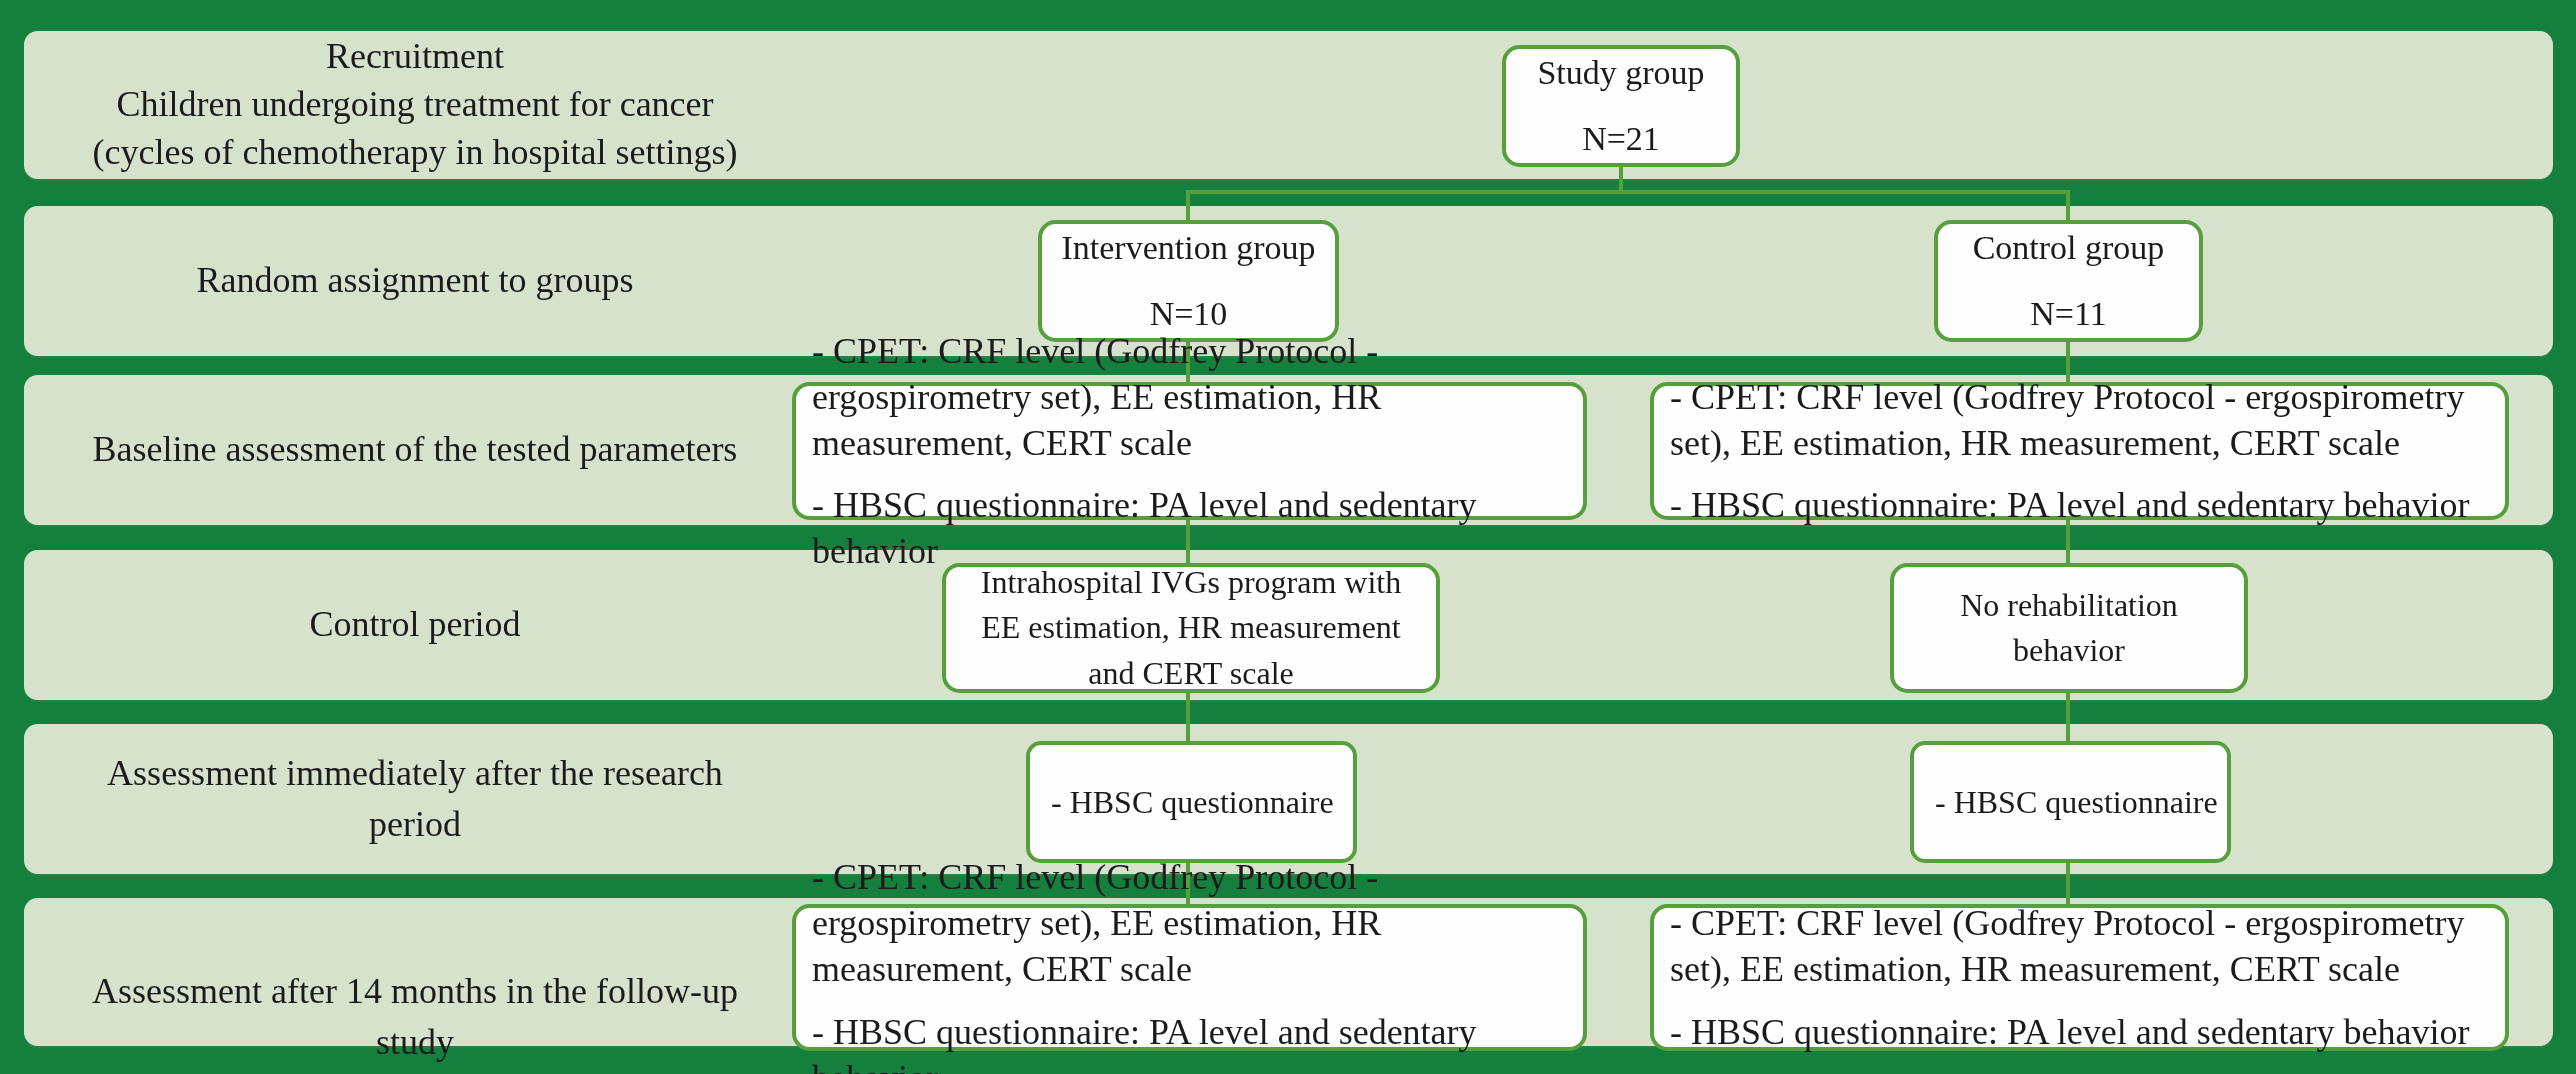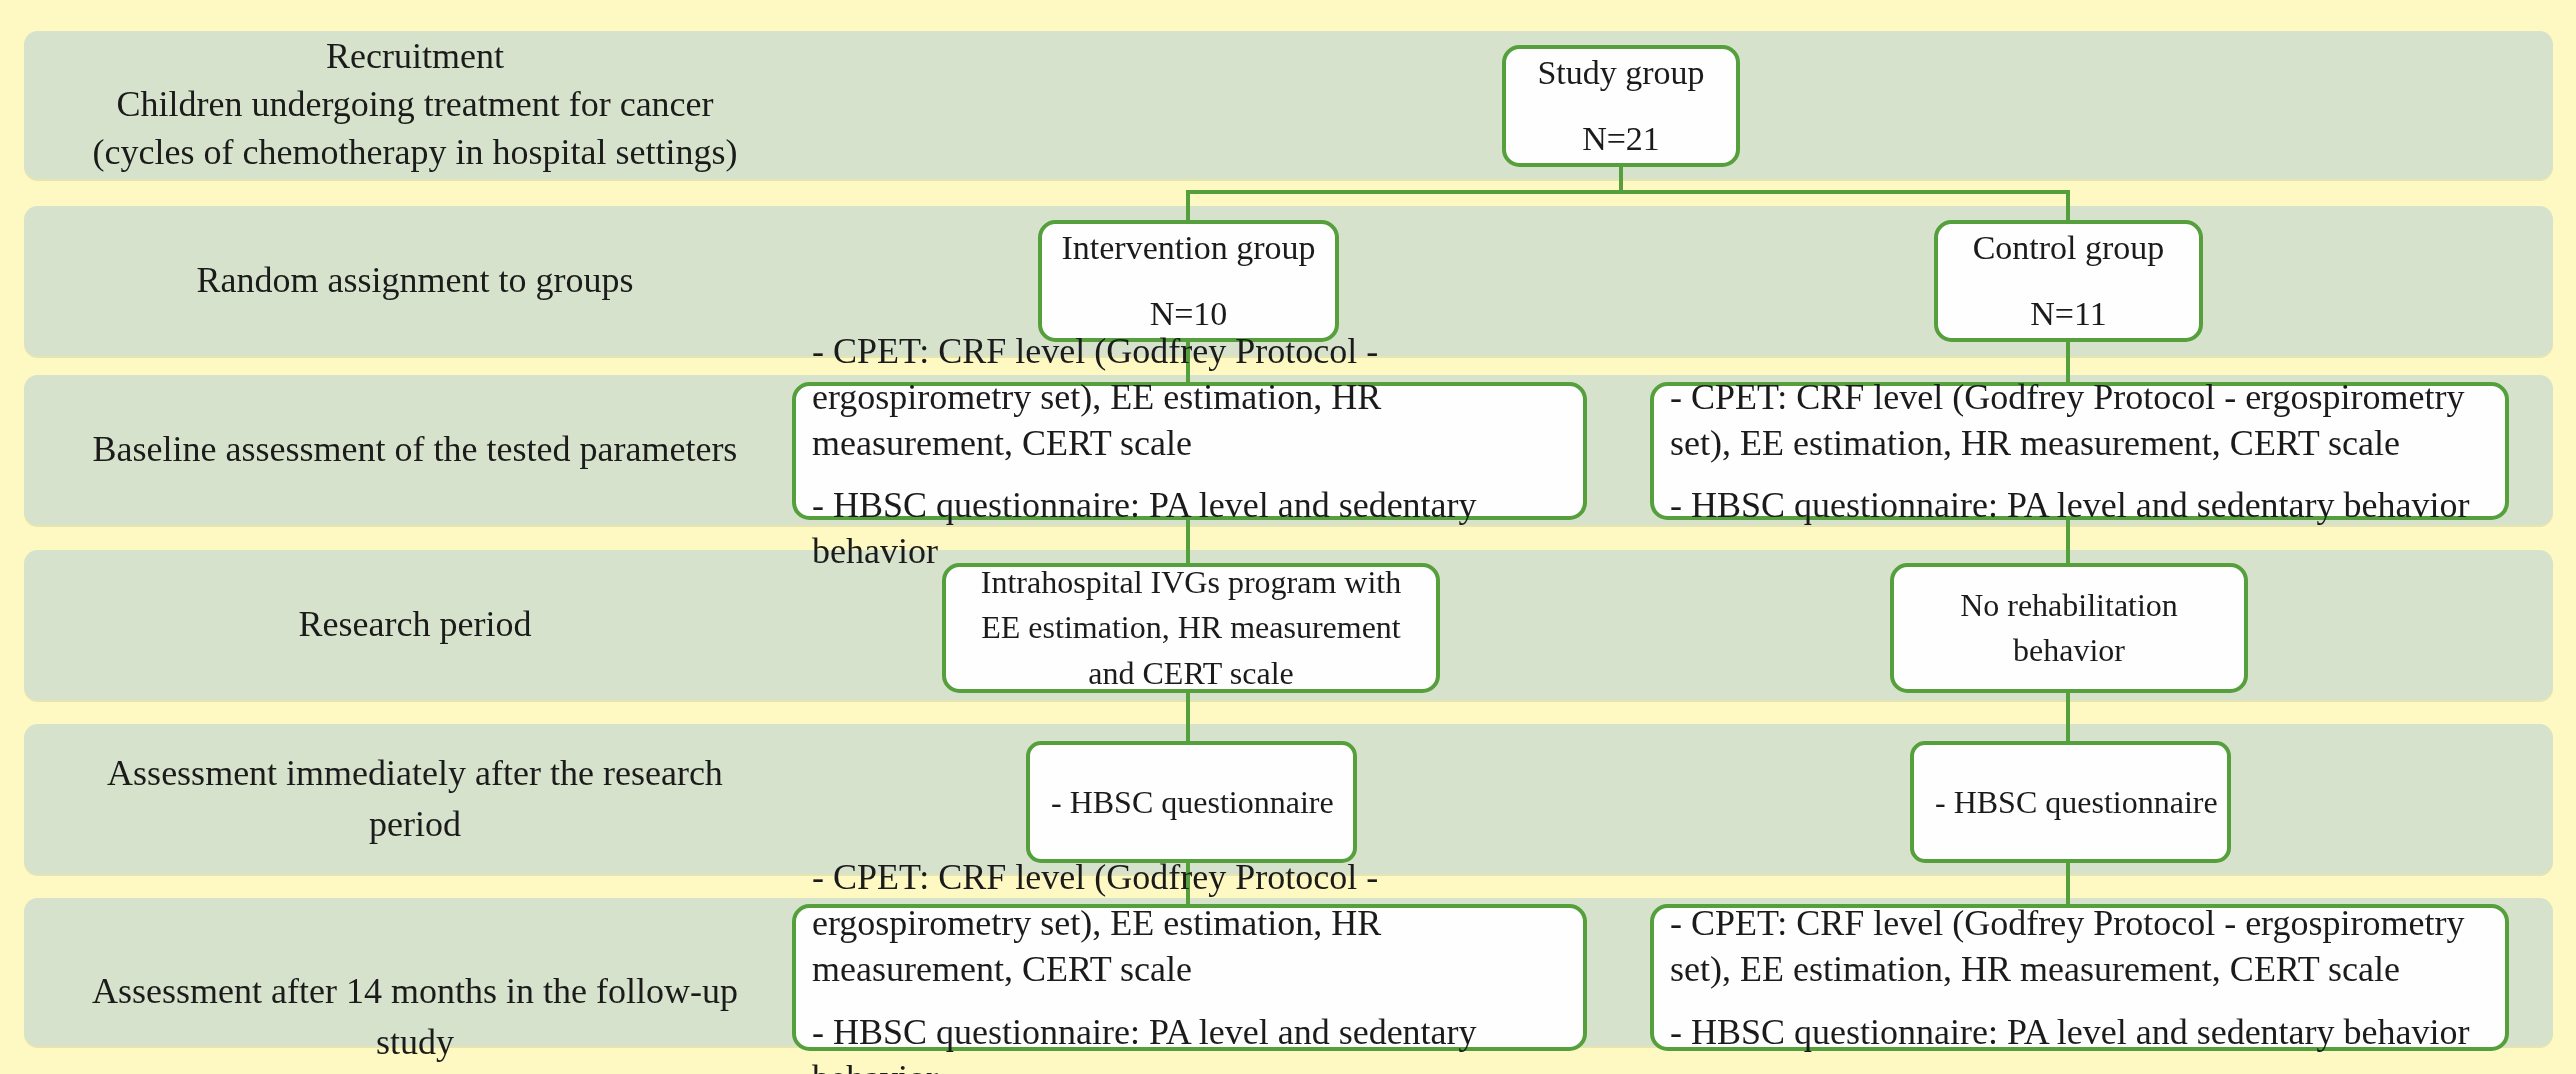--- a/index.html
+++ b/index.html
@@ -1,20 +1,20 @@
 <!DOCTYPE html>
 <html style="font-size:10px"><head>
 <meta charset="utf-8">
 <style>
   html, body { margin: 0; padding: 0; background: #ffffff; }
   .canvas {
     position: relative;
     width: 2576px;
     height: 1074px;
-    background: #fef9c3;
+    background: #15803d;
     font-family: "Liberation Serif", "DejaVu Serif", serif;
     color: #1b1b1b;
     overflow: hidden;
   }
   .band {
     position: absolute;
     left: 24px;
     width: 2529px;
     background: #d6e2cb;
     border-radius: 13.7px;
@@ -92,21 +92,21 @@
     <div>Children undergoing treatment for cancer</div>
     <div>(cycles of chemotherapy in hospital settings)</div>
   </div>
   <div class="row-label" style="top:206px; height:150px;">
     <div>Random assignment to groups</div>
   </div>
   <div class="row-label" style="top:375px; height:150px;">
     <div>Baseline assessment of the tested parameters</div>
   </div>
   <div class="row-label" style="top:550px; height:150px;">
-    <div>Research period</div>
+    <div>Control period</div>
   </div>
   <div class="row-label" style="top:724px; height:150px;">
     <div>Assessment immediately after the research</div>
     <div>period</div>
   </div>
   <div class="row-label" style="top:943px; height:148px;">
     <div>Assessment after 14 months in the follow-up</div>
     <div>study</div>
   </div>
 

